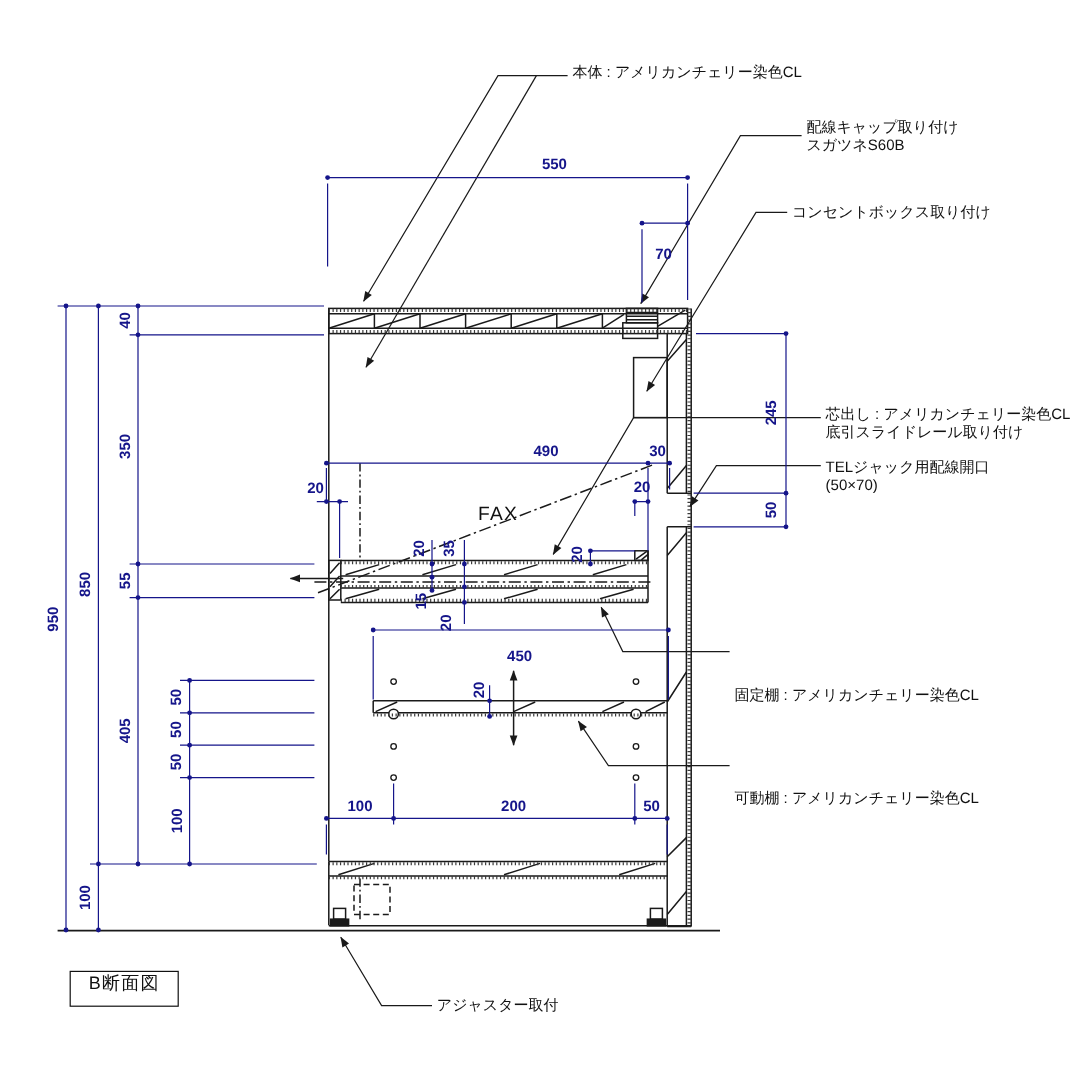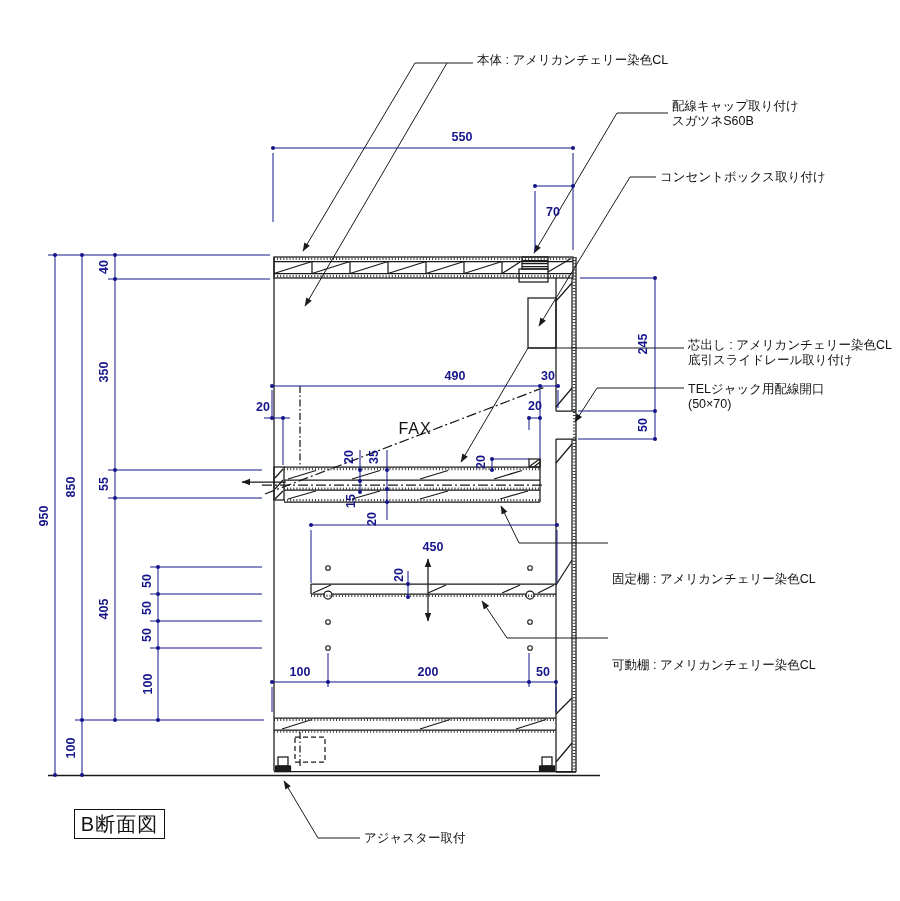--- a/index.html
+++ b/index.html
@@ -3,22 +3,22 @@
 <meta charset="utf-8">
 <style>
   html,body{margin:0;padding:0;background:#ffffff;}
   body{width:900px;height:901px;position:relative;font-family:"Liberation Sans",sans-serif;}
   #stage{position:absolute;left:0;top:0;width:900px;height:901px;}
   svg{position:absolute;left:0;top:0;}
   .txt{position:absolute;white-space:nowrap;color:#111;font-size:12.5px;line-height:15px;}
   .dim{position:absolute;white-space:nowrap;color:#15158a;font-size:12.5px;font-weight:600;
        transform:translate(-50%,-50%);}
   .dim.rot{transform:translate(-50%,-50%) rotate(-90deg);}
-  .view-title{position:absolute;border:1.6px solid #111;display:flex;align-items:flex-end;
-       justify-content:center;font-size:20px;color:#111;letter-spacing:1px;margin-left:16px;}
+  .view-title{position:absolute;border:1.6px solid #111;display:flex;align-items:flex-start;
+       justify-content:center;font-size:15px;color:#111;letter-spacing:1px;}
   .fax{position:absolute;transform:translate(-50%,-50%);font-size:16px;color:#111;letter-spacing:1px;}
 </style>
 </head>
 <body>
 
 <div id="stage">
 
 <svg width="900" height="901" viewBox="0 0 900 901">
   <defs>
     <marker id="ah" markerWidth="10" markerHeight="8" refX="8.5" refY="4" orient="auto" markerUnits="userSpaceOnUse">

